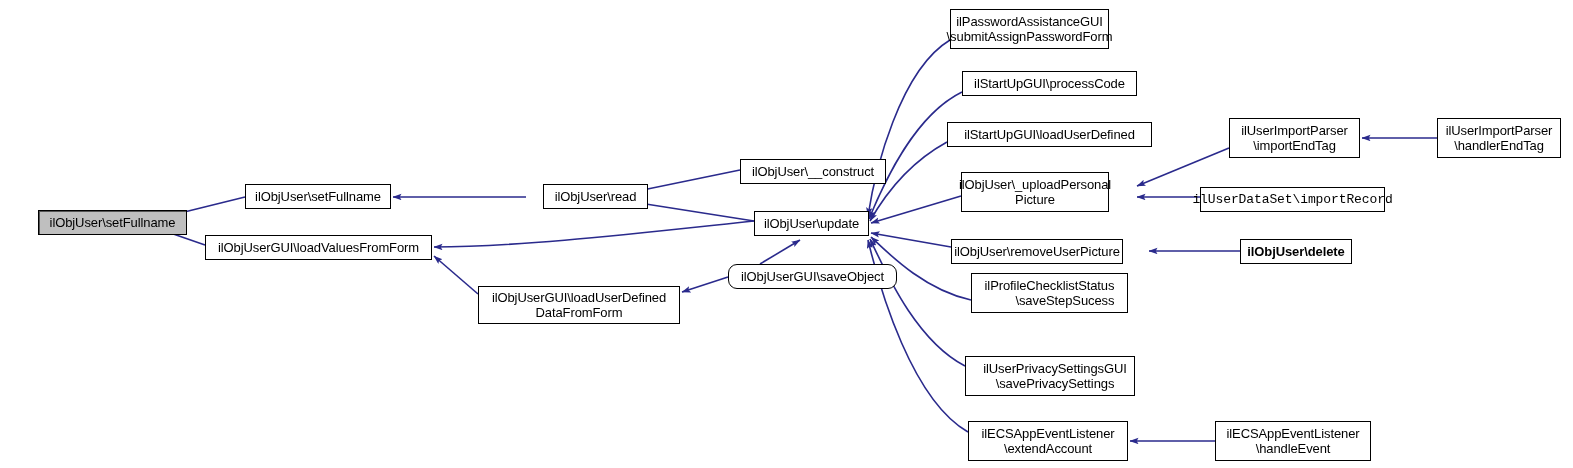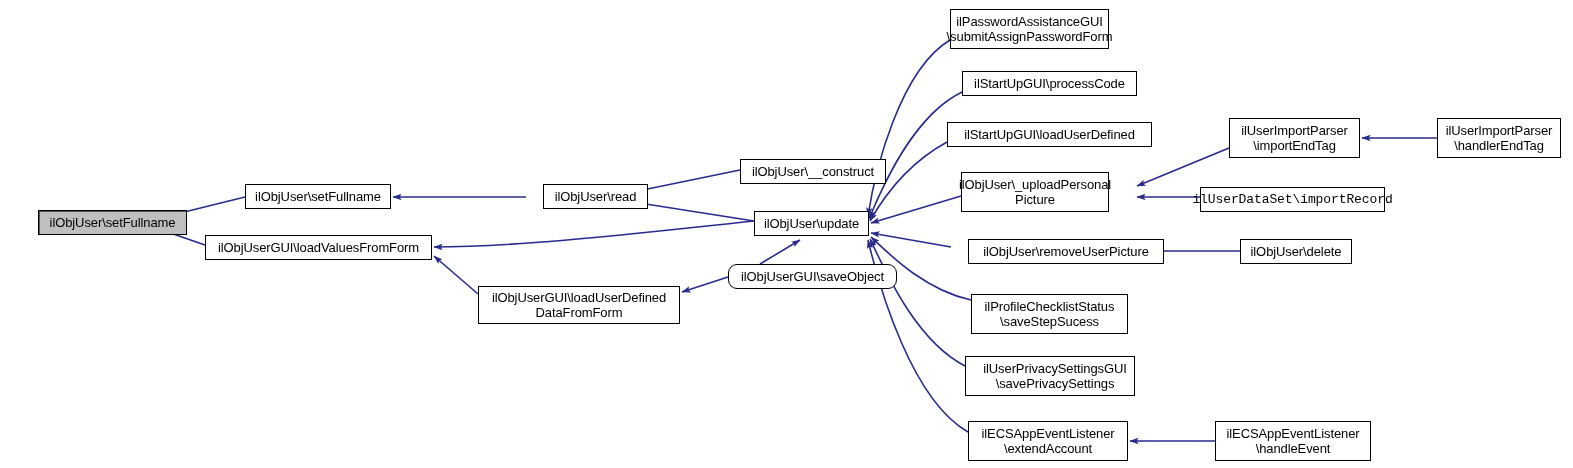--- a/index.html
+++ b/index.html
@@ -86,29 +86,29 @@
 DataFromForm</span></div>
       <div class="node" style="left: 740px; top: 159px; width: 146px; height: 25px;"><span>ilObjUser\__construct</span></div>
       <div class="node" style="left: 754px; top: 211px; width: 115px; height: 25px;"><span>ilObjUser\update</span></div>
       <div class="node" style="left: 728px; top: 264px; width: 169px; height: 25px; border-radius: 9px;"><span>ilObjUserGUI\saveObject</span></div>
       <div class="node" style="left: 950px; top: 9px; width: 159px; height: 40px;"><span>ilPasswordAssistanceGUI
 \submitAssignPasswordForm</span></div>
       <div class="node" style="left: 962px; top: 71px; width: 175px; height: 25px;"><span>ilStartUpGUI\processCode</span></div>
       <div class="node" style="left: 947px; top: 122px; width: 205px; height: 25px;"><span>ilStartUpGUI\loadUserDefined</span></div>
       <div class="node" style="left: 961px; top: 172px; width: 148px; height: 40px;"><span>ilObjUser\_uploadPersonal
 Picture</span></div>
-      <div class="node" style="left: 951px; top: 239px; width: 196px; height: 25px; margin-left: 17px;"><span>ilObjUser\removeUserPicture</span></div>
-      <div class="node" style="left: 971px; top: 294px; width: 157px; height: 40px;"><span>ilProfileChecklistStatus
+      <div class="node" style="left: 951px; top: 239px; width: 172px; height: 25px;"><span>ilObjUser\removeUserPicture</span></div>
+      <div class="node" style="left: 971px; top: 273px; width: 157px; height: 40px; text-align: right;"><span>ilProfileChecklistStatus
 \saveStepSucess</span></div>
       <div class="node" style="left: 965px; top: 356px; width: 170px; height: 40px; padding-left: 10px;"><span>ilUserPrivacySettingsGUI
 \savePrivacySettings</span></div>
       <div class="node" style="left: 968px; top: 421px; width: 160px; height: 40px;"><span>ilECSAppEventListener
 \extendAccount</span></div>
       <div class="node" style="left: 1229px; top: 118px; width: 131px; height: 40px;"><span>ilUserImportParser
 \importEndTag</span></div>
       <div class="node" style="left: 1200px; top: 187px; width: 185px; height: 25px; font-family: Liberation Mono, monospace;"><span>ilUserDataSet\importRecord</span></div>
-      <div class="node" style="left: 1240px; top: 239px; width: 112px; height: 25px;"><span>ilObjUser\delete</span></div>
+      <div class="node" style="left: 1240px; top: 239px; width: 112px; height: 25px; font-weight: bold;"><span>ilObjUser\delete</span></div>
       <div class="node" style="left: 1437px; top: 118px; width: 124px; height: 40px;"><span>ilUserImportParser
 \handlerEndTag</span></div>
       <div class="node" style="left: 1215px; top: 421px; width: 156px; height: 40px;"><span>ilECSAppEventListener
 \handleEvent</span></div>
     </div>
 </div>
 
 </body></html>

